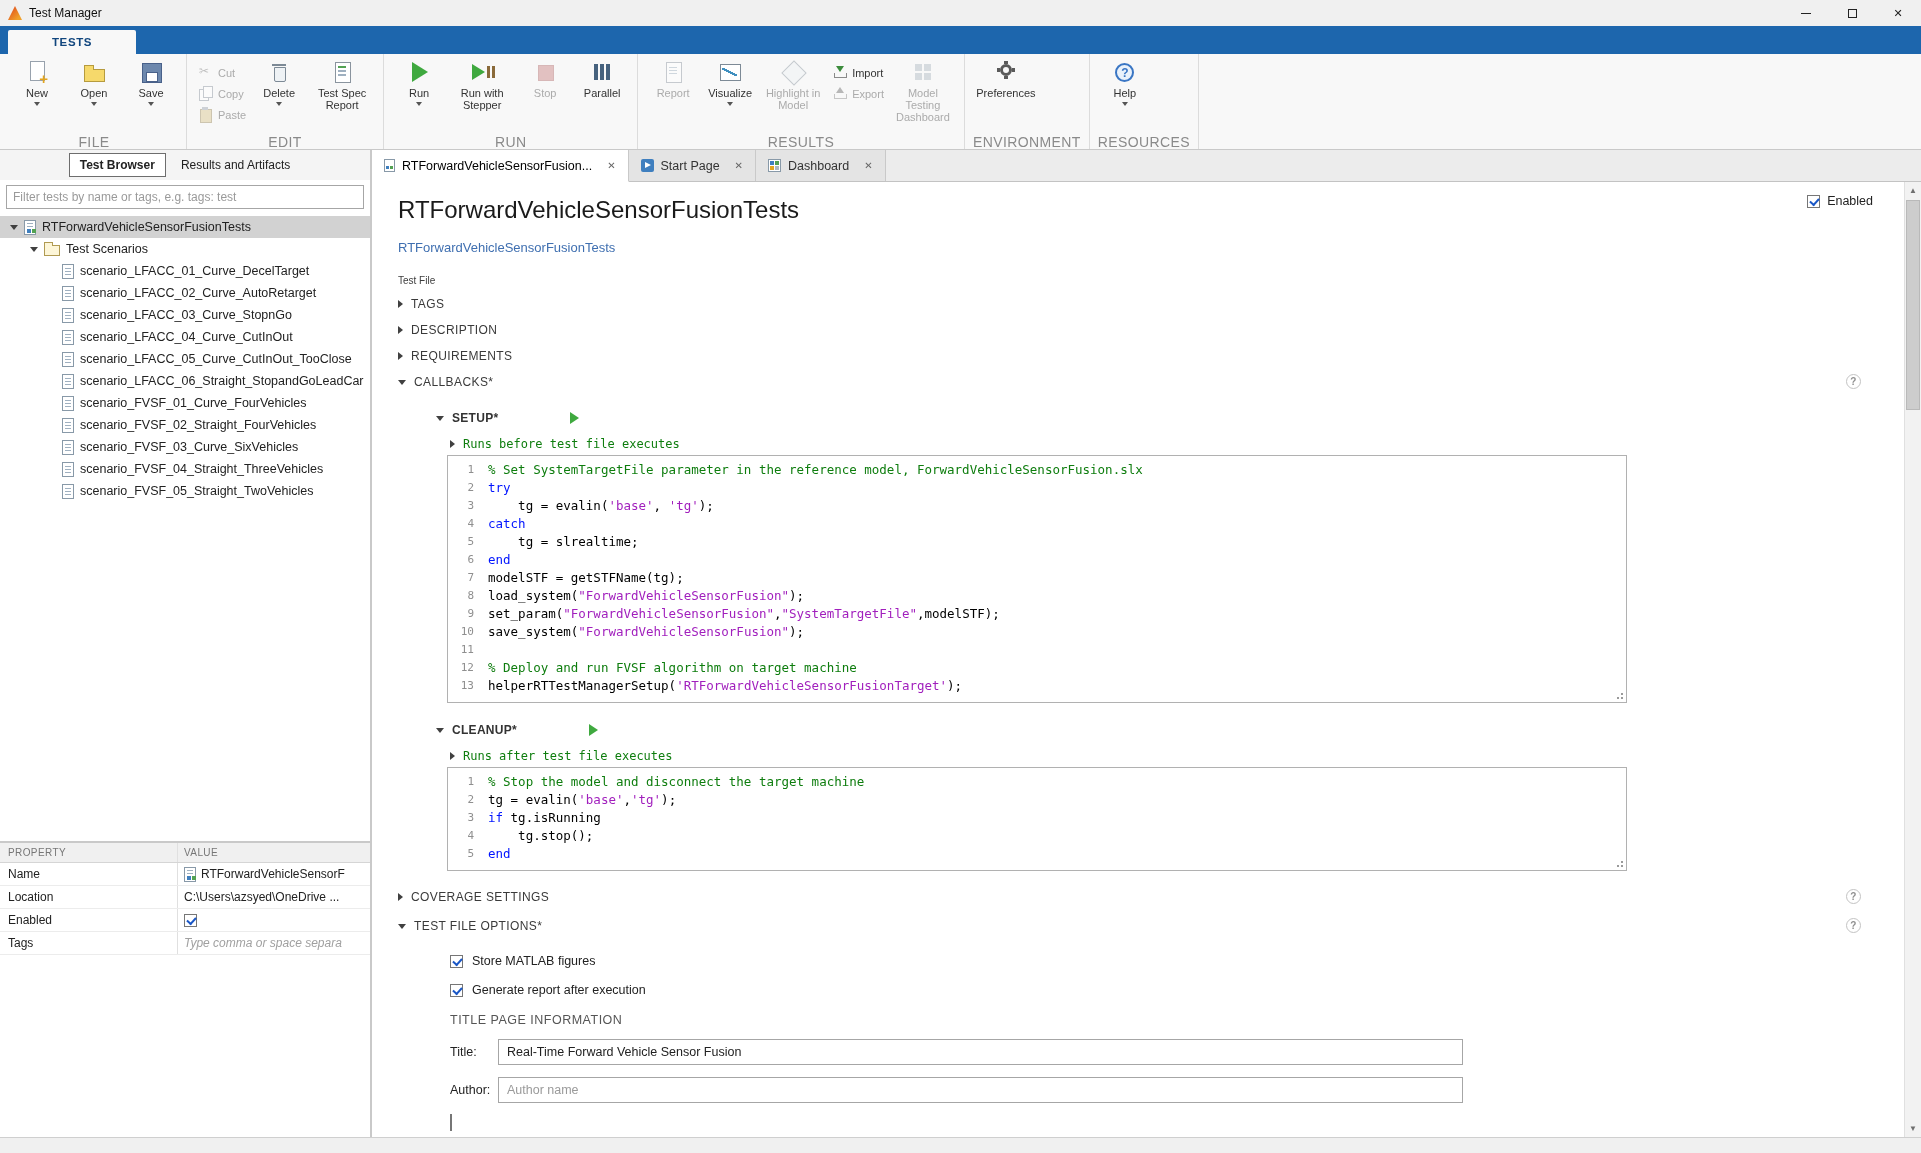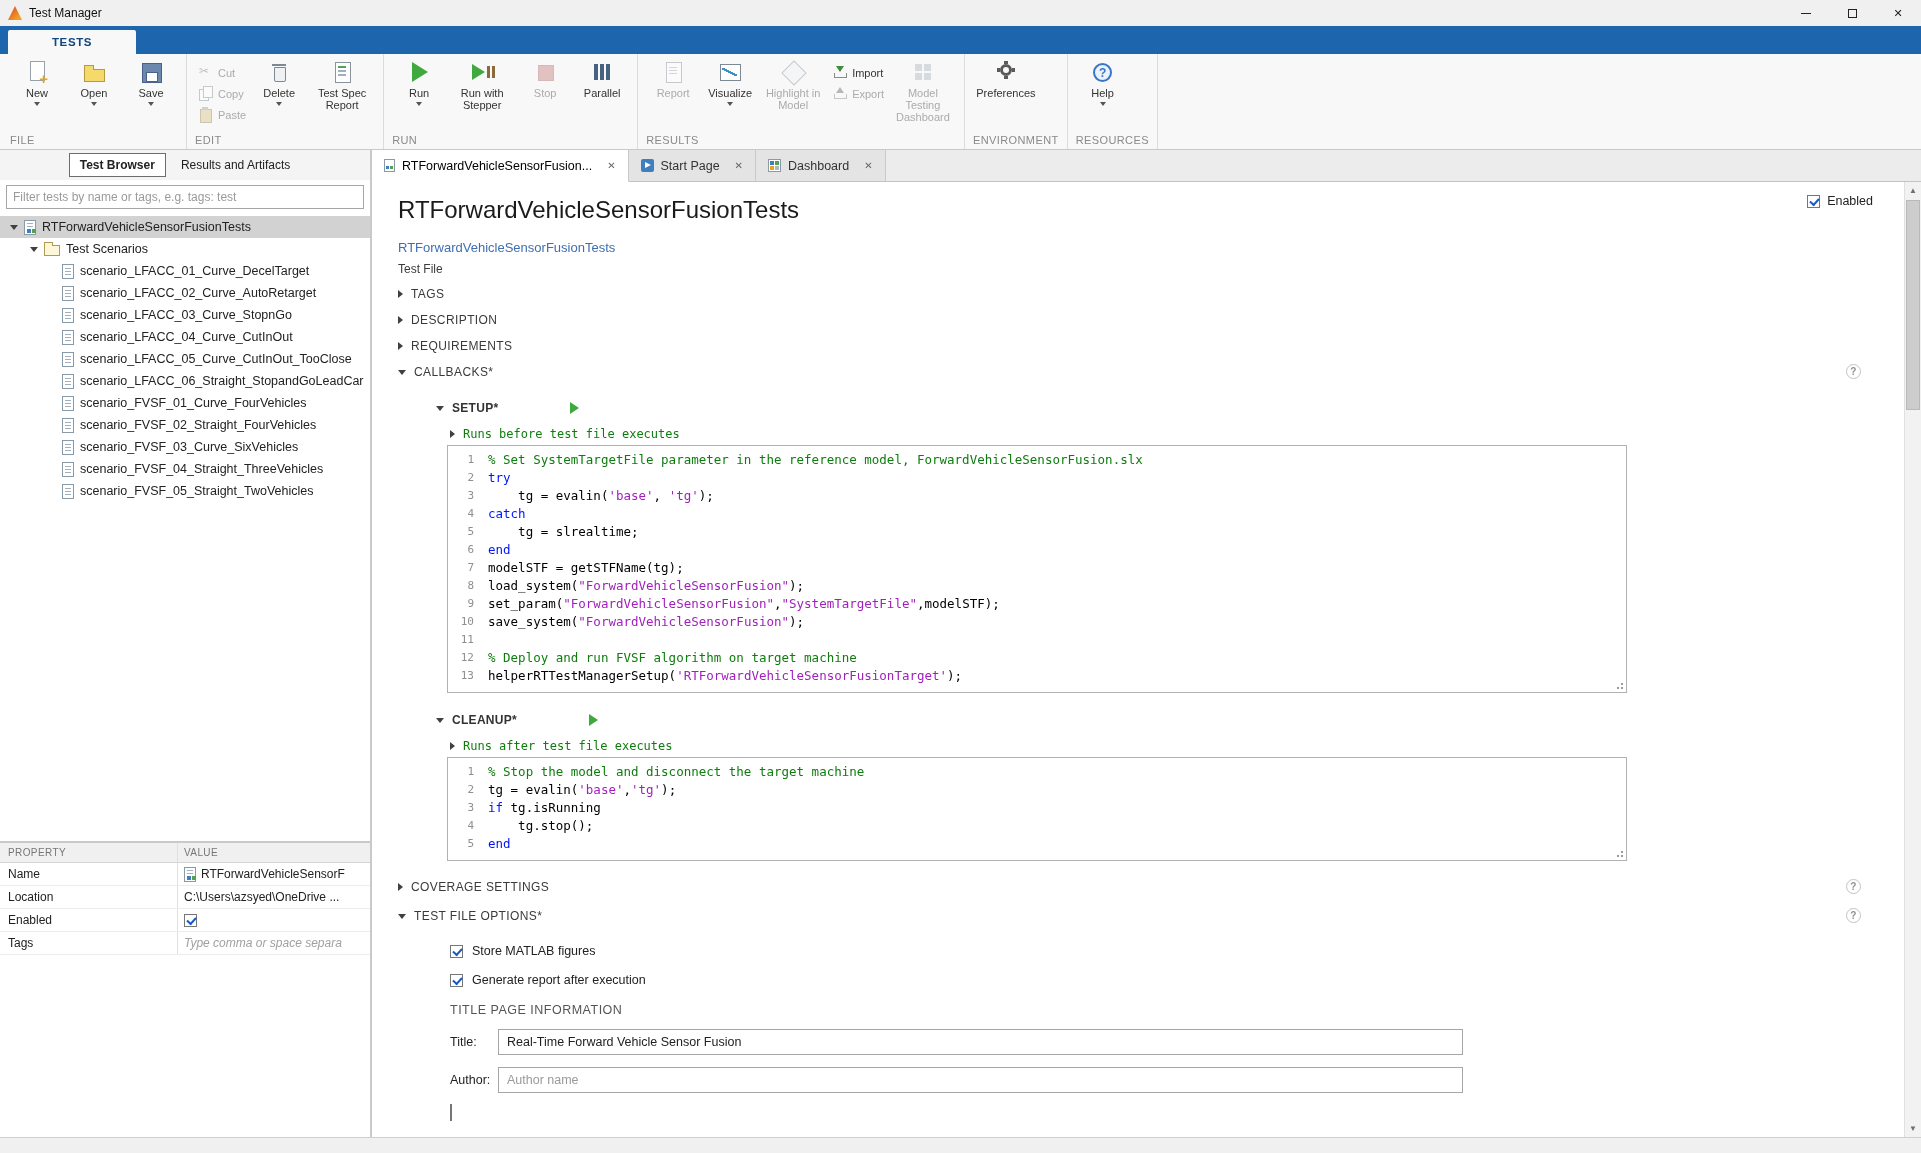--- a/index.html
+++ b/index.html
@@ -18,21 +18,21 @@
   .glyph-min{width:10px;height:1px;background:#222;}
   .glyph-max{width:9px;height:9px;border:1px solid #222;}
   .glyph-x{font-size:11px;color:#222;line-height:1;}
   
   .ribbontabs{height:28px;background:#1d66ad;display:flex;align-items:flex-end;padding-left:8px;}
   .ribbon-tab{height:24px;background:#f8f8f8;color:#11467e;font-weight:bold;font-size:11.5px;letter-spacing:.6px;display:flex;align-items:center;padding:0 44px;border-radius:2px 2px 0 0;}
   
   .toolbar{height:96px;background:#f8f8f8;border-bottom:1px solid #c9c9c9;display:flex;align-items:stretch;padding:0 2px;}
   .tb-group{display:flex;flex-direction:column;position:relative;padding:3px 8px 0;border-right:1px solid #dcdcdc;}
   .tb-buttons{flex:1;display:flex;align-items:flex-start;gap:3px;}
-  .tb-group-label{height:15px;font-size:11px;color:#8a8a8a;text-align:left;letter-spacing:.4px;}
+  .tb-group-label{height:15px;font-size:14px;color:#8a8a8a;text-align:center;letter-spacing:.4px;}
   .tb-big{width:54px;display:flex;flex-direction:column;align-items:center;padding:3px 1px 0;text-align:center;border-radius:3px;}
   .tb-big.wide{width:66px;}
   .tb-big .tb-label{font-size:11px;color:#333;line-height:12px;margin-top:3px;}
   .tb-big.disabled .tb-label{color:#ababab;}
   .tb-big.disabled .ic{opacity:.45;}
   .caret{width:0;height:0;border-left:3.5px solid transparent;border-right:3.5px solid transparent;border-top:4px solid #555;margin:3px auto 0;}
   .small-stack{display:flex;flex-direction:column;gap:4px;padding-top:7px;}
   .tb-small{display:flex;align-items:center;gap:5px;font-size:11px;color:#333;padding:1px 3px;}
   .tb-small.disabled{color:#ababab;align-items:center;}
   .tb-small.disabled .sic{opacity:.45;}
@@ -119,21 +119,21 @@
   .dt-ic.testfile{background:#fff;border:1px solid #8899a8;width:11px;height:13px;}
   .dt-ic.testfile::after{content:'';position:absolute;left:1px;top:6px;width:3px;height:3px;background:#3f7fbf;box-shadow:4px 0 0 #53a253;}
   .dt-ic.startpage{background:#3f7fbf;border-radius:2px;}
   .dt-ic.startpage::after{content:'';position:absolute;left:4px;top:3px;width:0;height:0;border-top:3.5px solid transparent;border-bottom:3.5px solid transparent;border-left:6px solid #fff;}
   .dt-ic.dashboard{background:#fff;border:1px solid #8899a8;}
   .dt-ic.dashboard::after{content:'';position:absolute;left:1px;top:1px;width:4px;height:4px;background:#3f7fbf;box-shadow:5px 0 0 #53a253,0 5px 0 #e3a51f,5px 5px 0 #aeb8c2;}
   .doc-content{flex:1;position:relative;overflow:hidden;padding:0 60px 0 26px;}
   .enabled-box{position:absolute;top:12px;right:48px;display:flex;align-items:center;gap:7px;font-size:12.5px;color:#222;}
   .page-title{font-size:24px;font-weight:400;color:#1a1a1a;margin:14px 0 0;}
   .page-link{margin-top:16px;font-size:13px;color:#3f6fb0;width:max-content;}
-  .page-sub{margin-top:7px;font-size:12px;color:#3c3c3c;}
+  .page-sub{margin-top:20px;font-size:10px;color:#3c3c3c;}
   .section-row{margin-top:8px;height:18px;display:flex;align-items:center;gap:8px;position:relative;font-size:12px;color:#3a3a3a;letter-spacing:.4px;}
   .section-row.first{margin-top:9px;}
   .q-ic{position:absolute;right:0;top:1px;width:15px;height:15px;border-radius:50%;border:1px solid #c3c3c3;color:#8f8f8f;font-size:10px;display:flex;align-items:center;justify-content:center;font-weight:bold;}
   .sub-row{margin-left:38px;margin-top:20px;display:flex;align-items:center;gap:8px;font-size:12px;font-weight:bold;color:#333;letter-spacing:.3px;}
   .play{width:0;height:0;border-top:6px solid transparent;border-bottom:6px solid transparent;border-left:9px solid #3fa93f;margin-left:64px;}
   .hint-row{margin-left:52px;margin-top:12px;display:flex;align-items:center;gap:8px;font-family:"DejaVu Sans Mono",monospace;font-size:12px;color:#0e7d0e;}
   .code-block{margin-left:49px;margin-top:4px;width:1180px;border:1px solid #b1b1b1;background:#fff;padding:5px 6px 7px;position:relative;font-family:"DejaVu Sans Mono",monospace;font-size:12.5px;line-height:18px;}
   .code-line{display:flex;}
   .lnum{width:20px;text-align:right;color:#8f8f8f;margin-right:14px;flex:0 0 auto;font-size:11px;line-height:18px;}
   .ltext{white-space:pre;}

